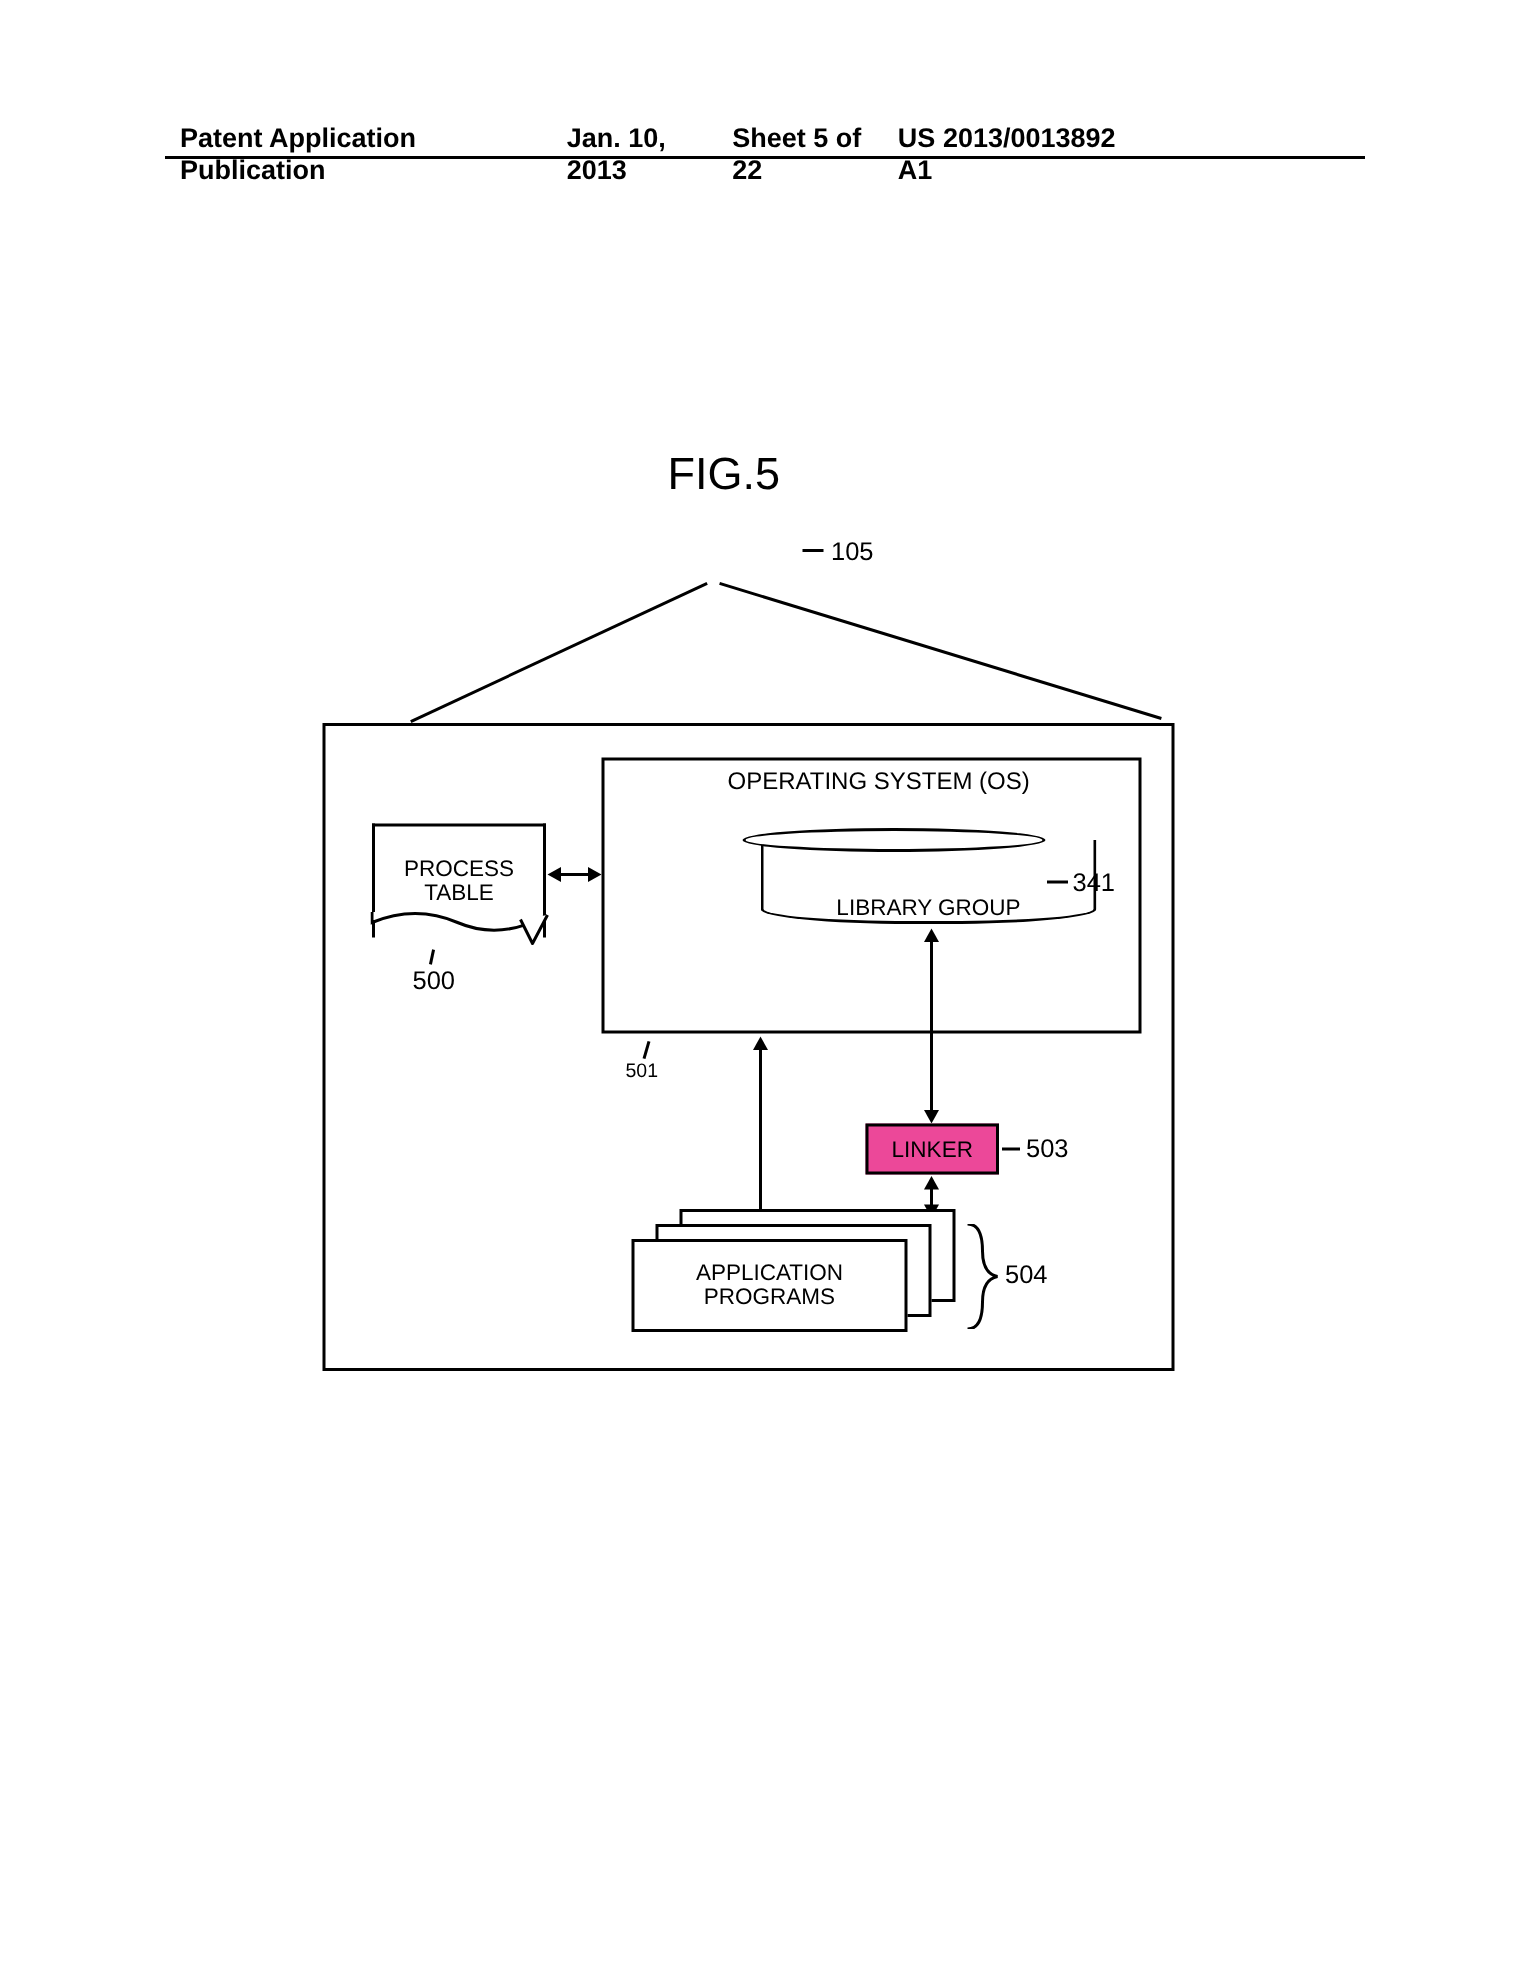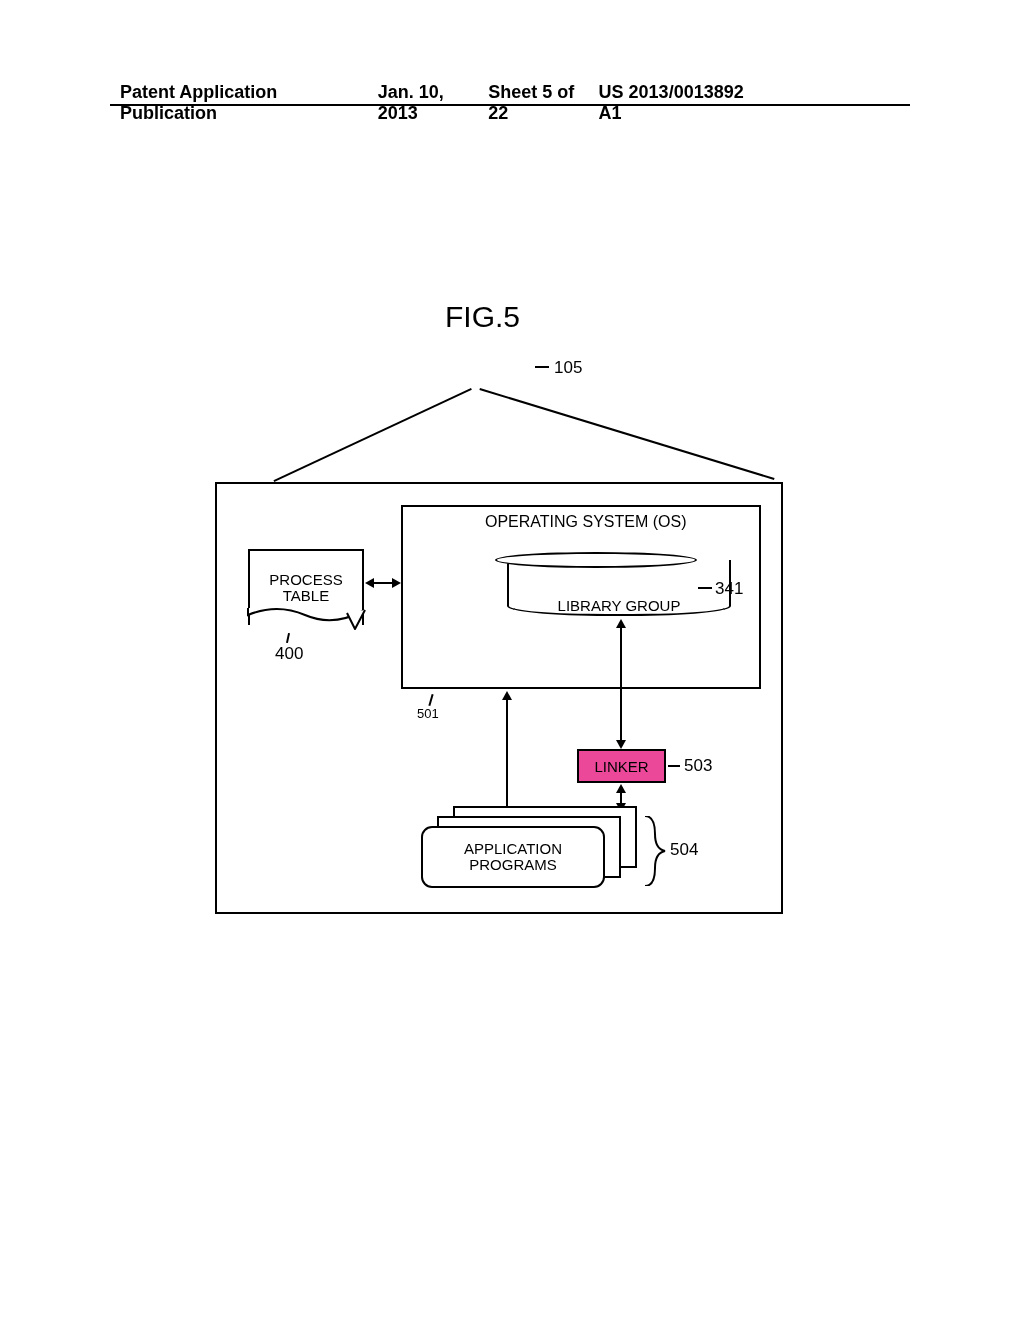--- a/index.html
+++ b/index.html
@@ -290,21 +290,20 @@
     .app-stack .c2 { top: 10px; left: 16px; }
     .app-stack .c1 {
       top: 20px;
       left: 0;
       display: flex;
       align-items: center;
       justify-content: center;
       text-align: center;
       font-size: 15px;
       line-height: 1.1;
-      border-radius: 11px;
     }
     .app-brace {
       position: absolute;
       top: 332px;
       left: 426px;
     }
     .app-ref {
       position: absolute;
       top: 356px;
       left: 453px;
@@ -354,21 +353,21 @@
       <div class="box">
           <span style="white-space:pre-line">PROCESS
 TABLE</span>
         </div>
       <svg width="120" height="24">
         <path d="M 1 1 L 1 8 Q 30 -4 58 8 Q 86 20 116 4 L 116 1" fill="#fff" stroke="#000" stroke-width="2"></path>
         <path d="M 100 6 L 108 22 L 118 3" fill="#fff" stroke="#000" stroke-width="2" stroke-linejoin="round"></path>
       </svg>
     </div>
     <div class="proc-ref-tick"></div>
-    <div class="proc-ref">400</div>
+    <div class="proc-ref">500</div>
 
     <div class="os-ref-tick"></div>
     <div class="os-ref">501</div>
 
     <svg class="arrow-svg" style="top:92px;left:148px" width="36" height="14">
       <line x1="4" y1="7" x2="32" y2="7" stroke="#000" stroke-width="2"></line>
       <polygon points="0,7 9,2 9,12" fill="#000"></polygon>
       <polygon points="36,7 27,2 27,12" fill="#000"></polygon>
     </svg>
 

